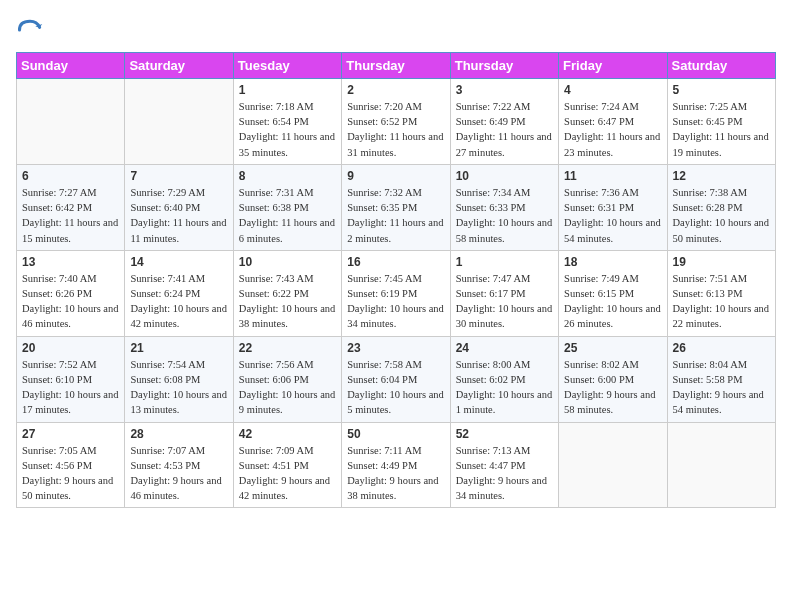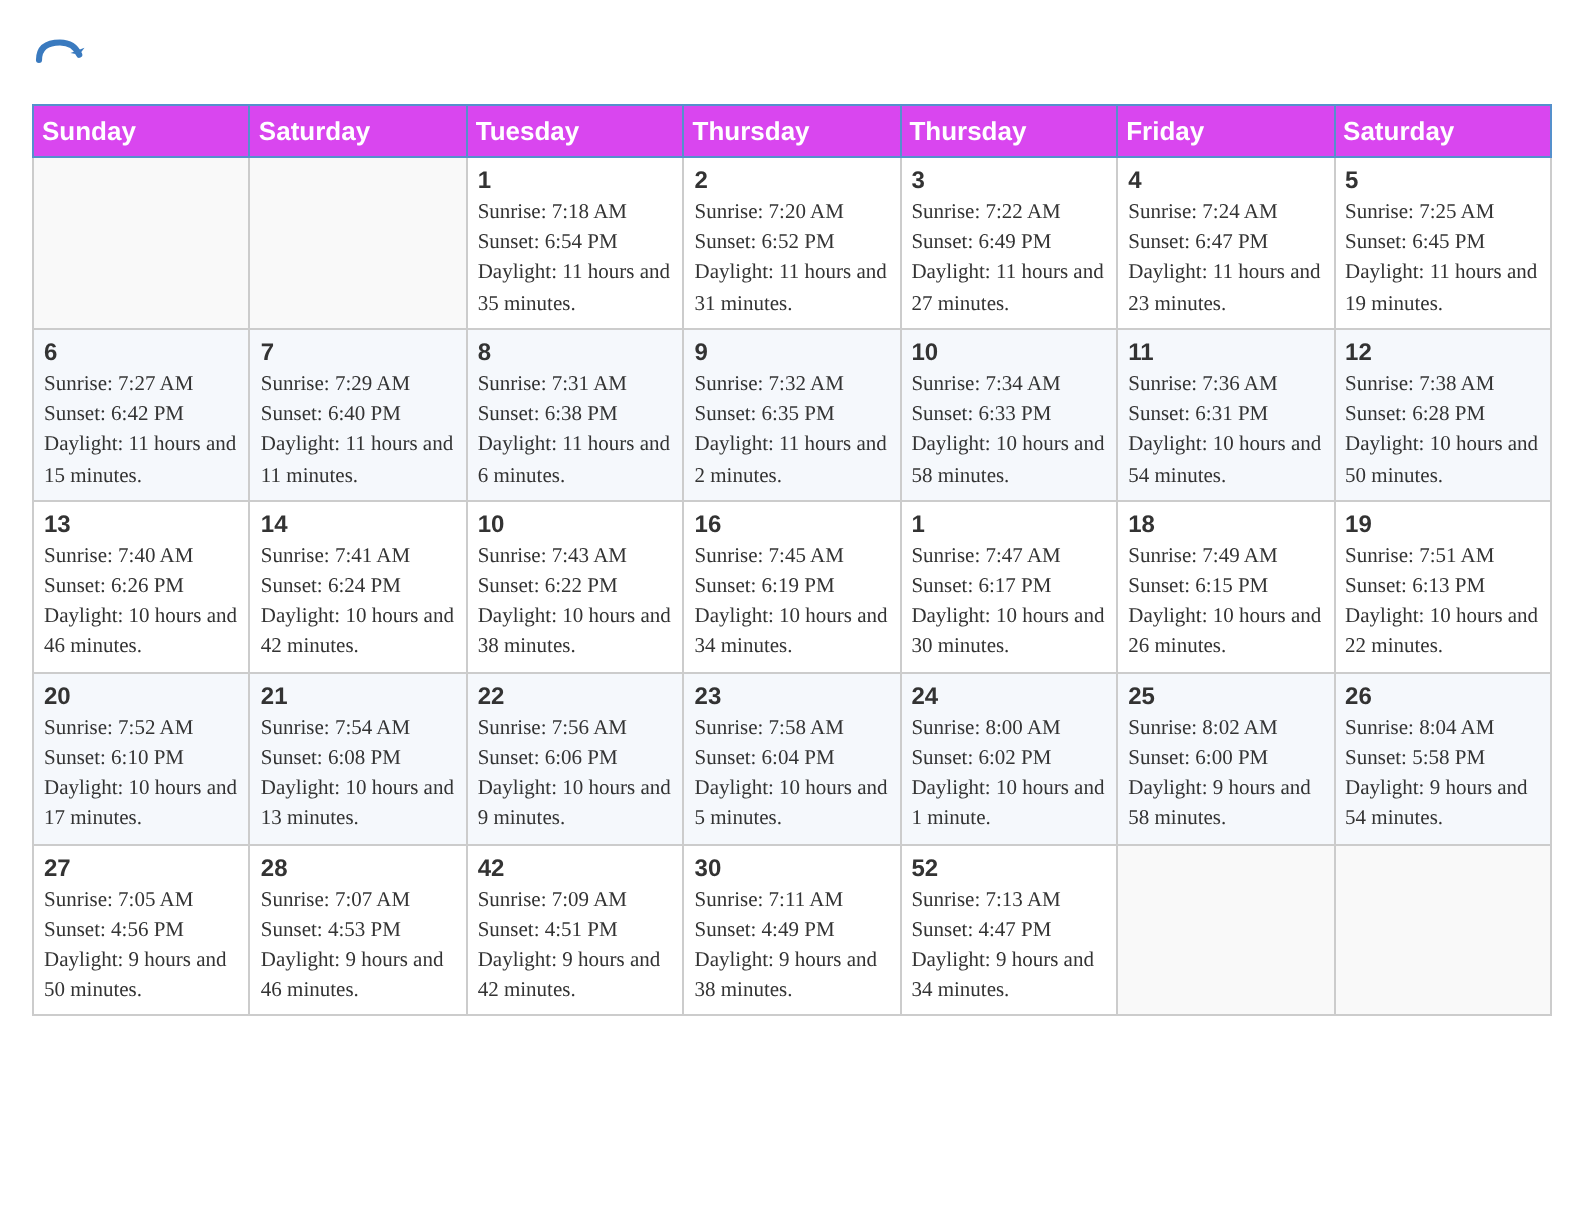--- a/index.html
+++ b/index.html
@@ -252,21 +252,21 @@
         </td>
         <td>
           <span class="day-num">28</span>
           <div class="day-info">Sunrise: 7:07 AM<br>Sunset: 4:53 PM<br>Daylight: 9 hours and 46 minutes.</div>
         </td>
         <td>
           <span class="day-num">42</span>
           <div class="day-info">Sunrise: 7:09 AM<br>Sunset: 4:51 PM<br>Daylight: 9 hours and 42 minutes.</div>
         </td>
         <td>
-          <span class="day-num">30</span>
+          <span class="day-num">50</span>
           <div class="day-info">Sunrise: 7:11 AM<br>Sunset: 4:49 PM<br>Daylight: 9 hours and 38 minutes.</div>
         </td>
         <td>
           <span class="day-num">52</span>
           <div class="day-info">Sunrise: 7:13 AM<br>Sunset: 4:47 PM<br>Daylight: 9 hours and 34 minutes.</div>
         </td>
         <td class="empty-cell"></td>
         <td class="empty-cell"></td>
       </tr>
     </tbody>

